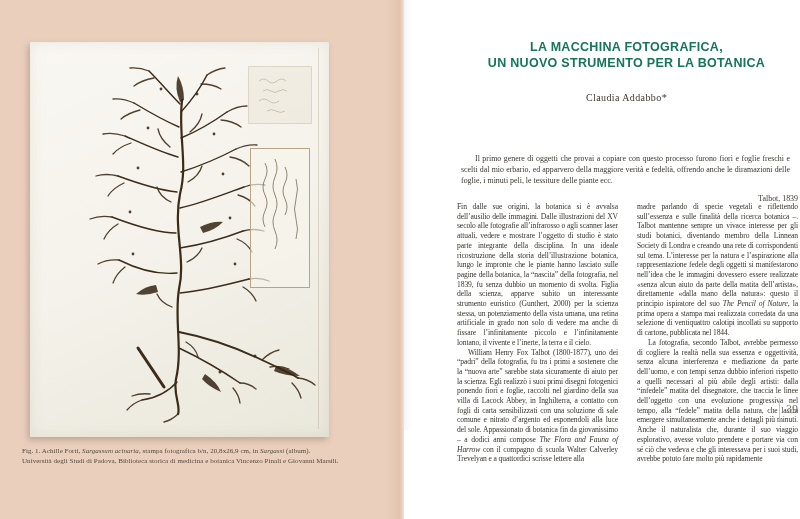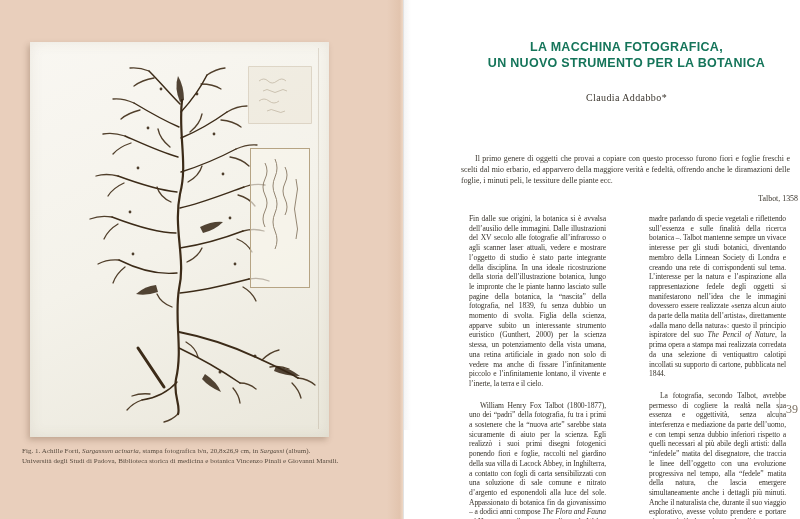--- a/index.html
+++ b/index.html
@@ -66,21 +66,21 @@
   .epigraph p { margin:8px; text-indent:14px; }
   .epigraph .attribution { text-align:right; margin-top:1px; }
   .columns {
     position:absolute; left:53px; top:202px; width:341px;
     display:flex; gap:19px;
   }
   .col {
     width:161px; font-size:7.6px; line-height:9.7px; letter-spacing:-0.1px;
     color:#38332b; text-align:justify;
   }
-  .col p { margin:12px; }
+  .col p { margin:0; }
   .col p.indent { text-indent:11px; }
   .footnote {
     position:absolute; left:2px; top:431px; width:47px;
     font-size:7px; line-height:9.8px; color:#4b453c; text-align:right;
   }
   .pagenum {
     position:absolute; right:14px; bottom:10px;
     display:flex; align-items:center; gap:6px;
   }
   .pagenum .rule { width:1px; height:22px; background:#c9c6c1; }
@@ -219,21 +219,21 @@
   <div class="page-right">
     <h1 class="title">
       <span>LA MACCHINA FOTOGRAFICA,</span><br>
       <span>UN NUOVO STRUMENTO PER LA BOTANICA</span>
     </h1>
 
     <div class="author">Claudia Addabbo*</div>
 
     <div class="epigraph">
       <p>Il primo genere di oggetti che provai a copiare con questo processo furono fiori e foglie freschi e scelti dal mio erbario, ed apparvero della maggiore verità e fedeltà, offrendo anche le diramazioni delle foglie, i minuti peli, le tessiture delle piante ecc.</p>
-      <div class="attribution">Talbot, 1358</div>
+      <div class="attribution">Talbot, 1839</div>
     </div>
 
 
     <div class="columns">
       <div class="col">
         <p>Fin dalle sue origini, la botanica si è avvalsa dell’ausilio delle immagini. Dalle illustrazioni del XV secolo alle fotografie all’infrarosso o agli scanner laser attuali, vedere e mostrare l’oggetto di studio è stato parte integrante della disciplina. In una ideale ricostruzione della storia dell’illustrazione botanica, lungo le impronte che le piante hanno lasciato sulle pagine della botanica, la “nascita” della fotografia, nel 1839, fu senza dubbio un momento di svolta. Figlia della scienza, apparve subito un interessante strumento euristico (Gunthert, 2000) per la scienza stessa, un potenziamento della vista umana, una retina artificiale in grado non solo di vedere ma anche di fissare l’infinitamente piccolo e l’infinitamente lontano, il vivente e l’inerte, la terra e il cielo.</p>
         <p class="indent"><span>William Henry Fox Talbot (1800-1877), uno dei “padri” della fotografia, fu tra i primi a sostenere che la “nuova arte” sarebbe stata sicuramente di aiuto per la scienza. Egli realizzò i suoi primi disegni fotogenici ponendo fiori e foglie, raccolti nel giardino della sua villa di Lacock Abbey, in Inghilterra, a contatto con fogli di carta sensibilizzati con una soluzione di sale comune e nitrato d’argento ed esponendoli alla luce del sole. Appassionato di botanica fin da giovanissimo – a dodici anni compose </span><i>The Flora and Fauna of Harrow</i><span> con il compagno di scuola Walter Calverley Trevelyan e a quattordici scrisse lettere alla</span></p>
       </div>
       <div class="col">
         <p><span>madre parlando di specie vegetali e riflettendo sull’essenza e sulle finalità della ricerca botanica –. Talbot mantenne sempre un vivace interesse per gli studi botanici, diventando membro della Linnean Society di Londra e creando una rete di corrispondenti sul tema. L’interesse per la natura e l’aspirazione alla rappresentazione fedele degli oggetti si manifestarono nell’idea che le immagini dovessero essere realizzate «senza alcun aiuto da parte della matita dell’artista», direttamente «dalla mano della natura»: questo il principio ispiratore del suo </span><i>The Pencil of Nature</i><span>, la prima opera a stampa mai realizzata corredata da una selezione di ventiquattro calotipi incollati su supporto di cartone, pubblicata nel 1844.</span></p>

